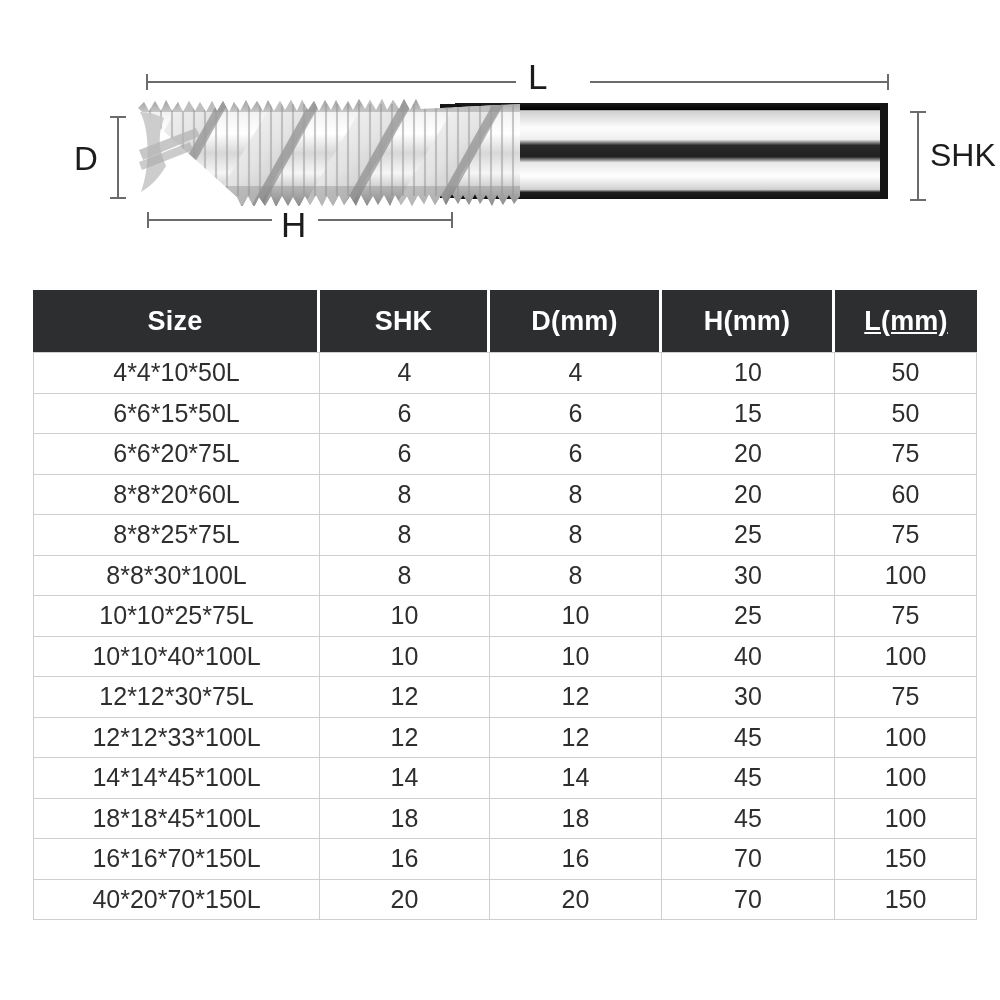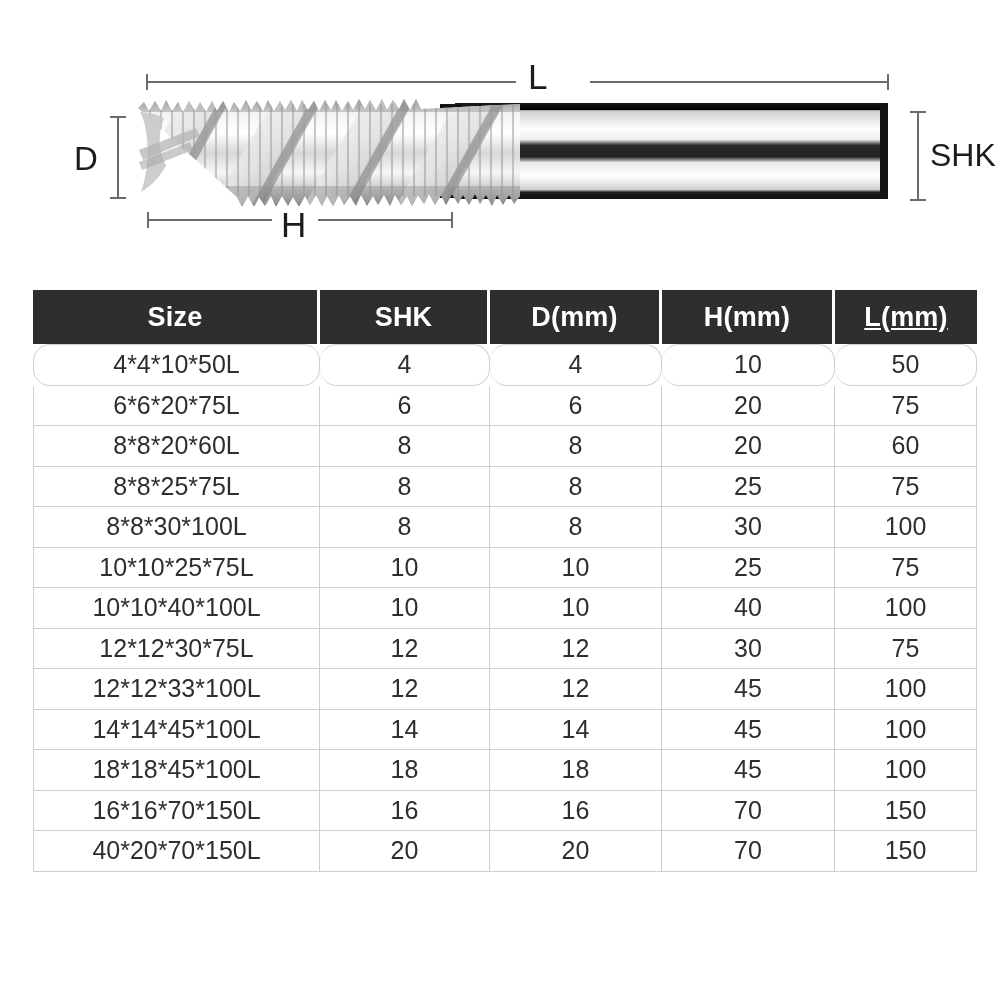--- a/index.html
+++ b/index.html
@@ -53,21 +53,21 @@
   }
   #spec-table th, #spec-table td {
     padding: 0;
     margin: 0;
   }
   thead th {
     background: #2c2e30;
     color: #ffffff;
     font-size: 27px;
     font-weight: bold;
-    height: 54px;
+    height: 62px;
     vertical-align: middle;
     text-align: center;
     border-right: 3px solid #ffffff;
     letter-spacing: 0.2px;
   }
   thead th:last-child { border-right: none; text-decoration: underline; }
 
   tbody td {
     height: 39.5px;
     vertical-align: middle;
@@ -80,21 +80,20 @@
     border-right: 1px solid #cfcfcf;
   }
   tbody td:first-child {
     border-left: 1px solid #cfcfcf;
   }
   tbody td:last-child {
     border-right: 1px solid #cfcfcf;
   }
   tbody tr:first-child td {
     border-top: 1px solid #cfcfcf;
-    border-radius: 17px;
   }
   .col-size   { width: 287px; }
   .col-shk    { width: 170px; }
   .col-d      { width: 172px; }
   .col-h      { width: 173px; }
   .col-l      { width: 142px; }
 </style>
 </head>
 <body>
 
@@ -285,20 +284,27 @@
   </thead>
   <tbody id="table-body">
       <tr>
         <td>4*4*10*50L</td>
         <td>4</td>
         <td>4</td>
         <td>10</td>
         <td>50</td>
       </tr>
       <tr>
+        <td>6*6*15*50L</td>
+        <td>6</td>
+        <td>6</td>
+        <td>15</td>
+        <td>50</td>
+      </tr>
+      <tr>
         <td>6*6*20*75L</td>
         <td>6</td>
         <td>6</td>
         <td>20</td>
         <td>75</td>
       </tr>
       <tr>
         <td>8*8*20*60L</td>
         <td>8</td>
         <td>8</td>

